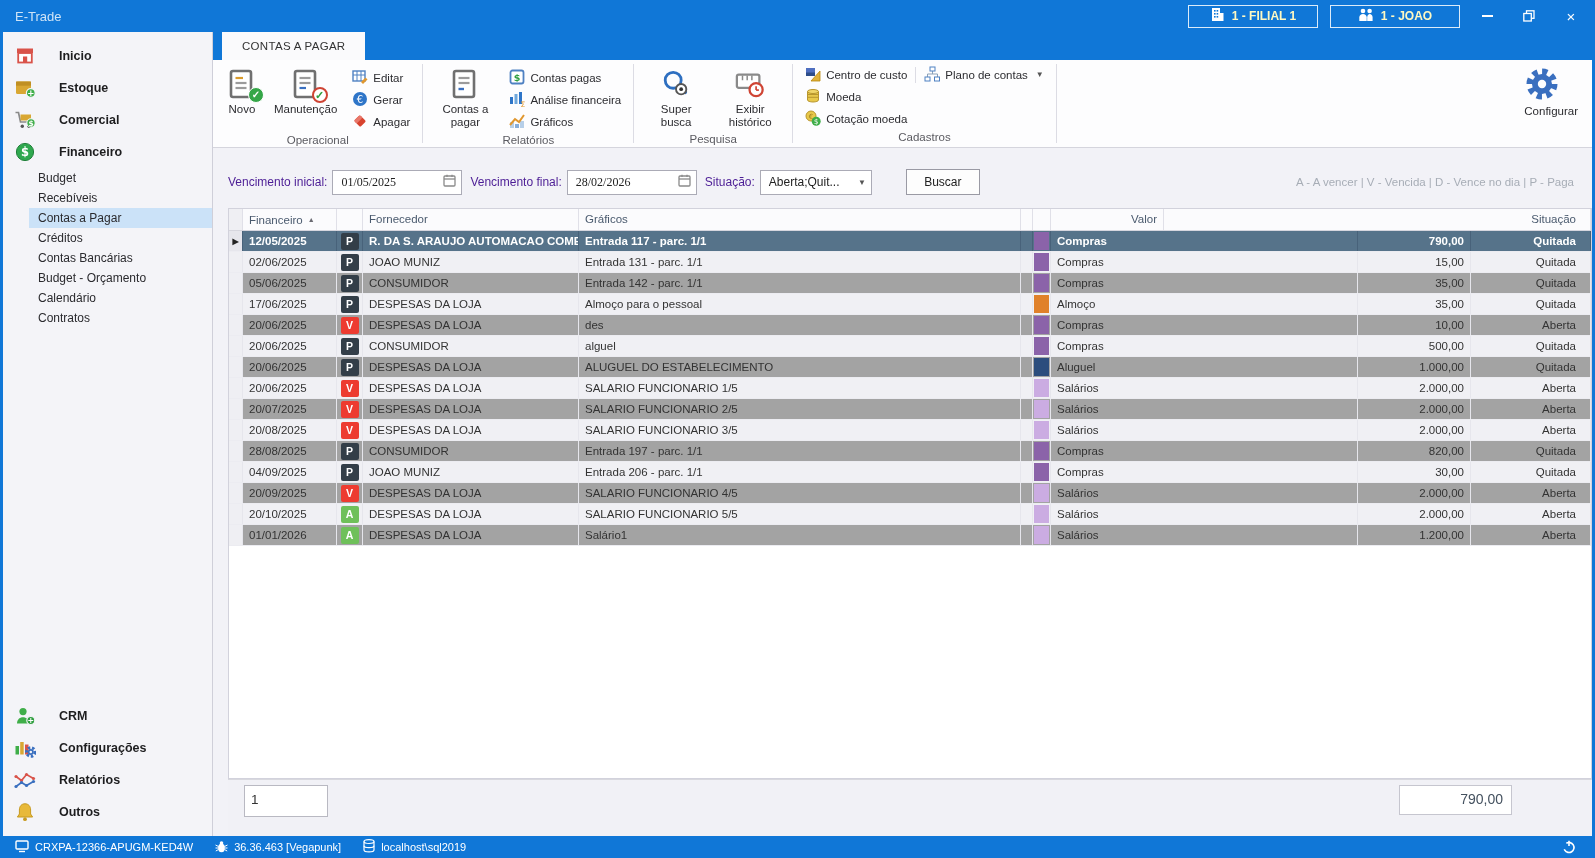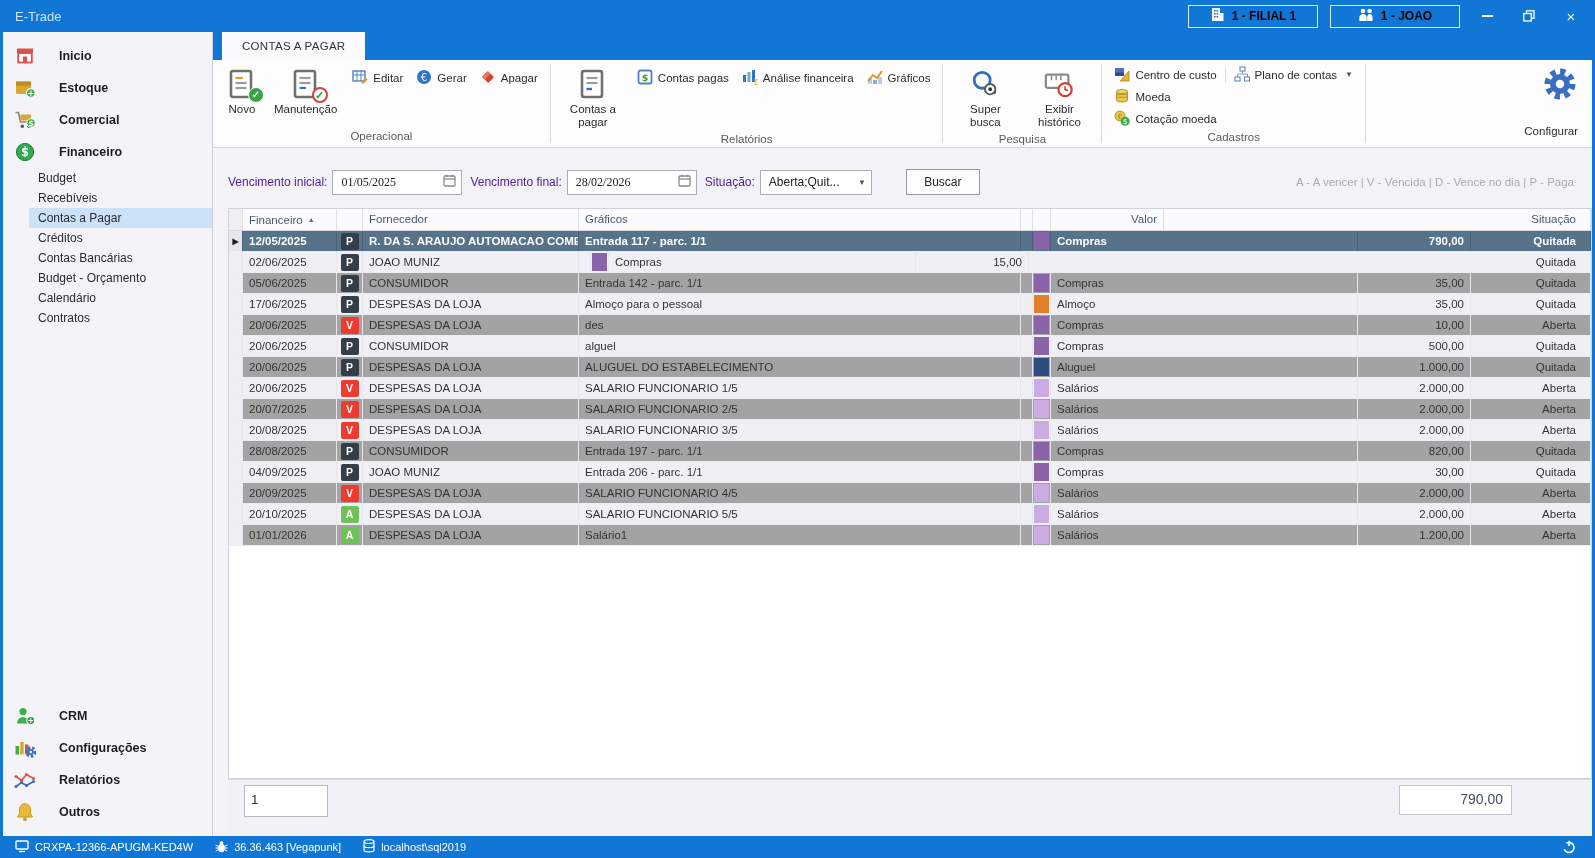--- a/index.html
+++ b/index.html
@@ -6,21 +6,21 @@
   html,body { width:1595px; height:858px; overflow:hidden; }
   body { font-family:"Liberation Sans", sans-serif; font-size:12px; color:#333; background:#f2f2f7; }
 
   .window { width:1595px; height:858px; display:flex; flex-direction:column;
             border-left:3px solid #1077d7; border-right:3px solid #1077d7; background:#f2f2f7; }
 
   
   .titlebar { height:32px; background:#1077d7; display:flex; align-items:center; flex:none; }
   .apptitle { color:rgba(255,255,255,.8); font-size:13px; margin-left:12px; }
   .tb-right { margin-left:auto; display:flex; align-items:center; gap:12px; padding-right:6px; }
-  .tb-btn { height:23px; min-width:130px; border:1px solid rgba(255,255,255,.85); color:#000000;
+  .tb-btn { height:23px; min-width:130px; border:1px solid rgba(255,255,255,.85); color:#fef9c3;
             display:flex; align-items:center; justify-content:center; gap:7px; padding:0 14px;
             font-weight:bold; font-size:12px; cursor:default; }
   .winctl { width:30px; height:24px; display:flex; align-items:center; justify-content:center; color:#fff; font-size:15px; }
   .minbar { width:11px; height:2px; background:#fff; display:inline-block; }
 
   
   .bodyrow { flex:1; display:flex; min-height:0; }
 
   
   .sidebar { width:210px; flex:none; background:#f4f4f8; border-right:1px solid #cfcfd9;
@@ -47,25 +47,25 @@
   .rsep { width:1px; background:#dcdce4; margin:4px 0; }
   .btn-large { display:flex; flex-direction:column; align-items:center; gap:3px; padding:4px 7px 2px;
                min-width:46px; cursor:default; }
   .btn-large .blabel { font-size:11.5px; color:#2c2c30; text-align:center; line-height:1.15; max-width:58px; }
   .btn-large.wide .blabel { max-width:90px; }
   .ic-wrap { position:relative; width:30px; height:32px; display:flex; align-items:center; justify-content:center; }
   .ovl { position:absolute; right:-7px; bottom:-3px; width:16px; height:16px; border-radius:50%;
          font-size:10px; font-weight:bold; line-height:14px; text-align:center; }
   .ovl.green { background:#35a648; color:#fff; border:1.5px solid #fff; }
   .ovl.man { background:#fff; color:#2f9e3f; border:2px solid #cf4434; font-size:11px; line-height:12px; }
-  .btn-col { display:flex; flex-direction:row; justify-content:space-between; gap:1px; padding-top:3px; }
+  .btn-col { display:flex; flex-direction:column; justify-content:space-between; gap:1px; padding-top:3px; }
   .btn-small { display:flex; align-items:center; gap:5px; padding:1px 6px; height:21px; font-size:11.5px; color:#2c2c30; cursor:default; }
   .caret { font-size:8px; color:#555; margin-left:3px; }
   .cad-row { display:flex; align-items:center; }
-  .configure-btn { position:absolute; right:14px; top:6px; display:flex; flex-direction:column; align-items:flex-end; gap:20px; cursor:default; }
+  .configure-btn { position:absolute; right:14px; top:6px; display:flex; flex-direction:column; align-items:flex-start; gap:0; cursor:default; }
   .configure-btn .blabel { font-size:11.5px; color:#2c2c30; }
 
   
   .content { flex:1; display:flex; flex-direction:column; background:#f2f2f7; padding:20px 0 0 15px; min-height:0; }
   .filterbar { display:flex; align-items:center; height:28px; flex:none; padding-right:18px; }
   .flabel { font-size:12px; color:#4c1d95; margin-right:5px; }
   .finput { height:25px; background:#fff; border:1px solid #ababb6; display:flex; align-items:center;
             padding:0 5px 0 8px; margin-right:8px; font-size:12px; color:#222; }
   .finput .val { margin-right:10px;font-family:Liberation Serif, serif; }
   .fcombo { width:112px; justify-content:space-between; }
@@ -528,20 +528,21 @@
                 <div class="c col-valor">790,00</div>
                 <div class="c col-sit">Quitada</div>
               </div>
               <div class="grow">
                 <div class="c col-ind"></div>
                 <div class="c col-venc">02/06/2025</div>
                 <div class="c col-bdg">
                   <span class="badge" style="background: rgb(51, 62, 72);">P</span>
                 </div>
                 <div class="c col-forn">JOAO MUNIZ</div>
+                <div class="c col-desc">Entrada 131 - parc. 1/1</div>
                 <div class="c col-gap"></div>
                 <div class="c col-sw">
                   <span class="sw" style="background: rgb(139, 99, 169);"></span>
                 </div>
                 <div class="c col-plano">Compras</div>
                 <div class="c col-valor">15,00</div>
                 <div class="c col-sit">Quitada</div>
               </div>
               <div class="grow">
                 <div class="c col-ind"></div>

